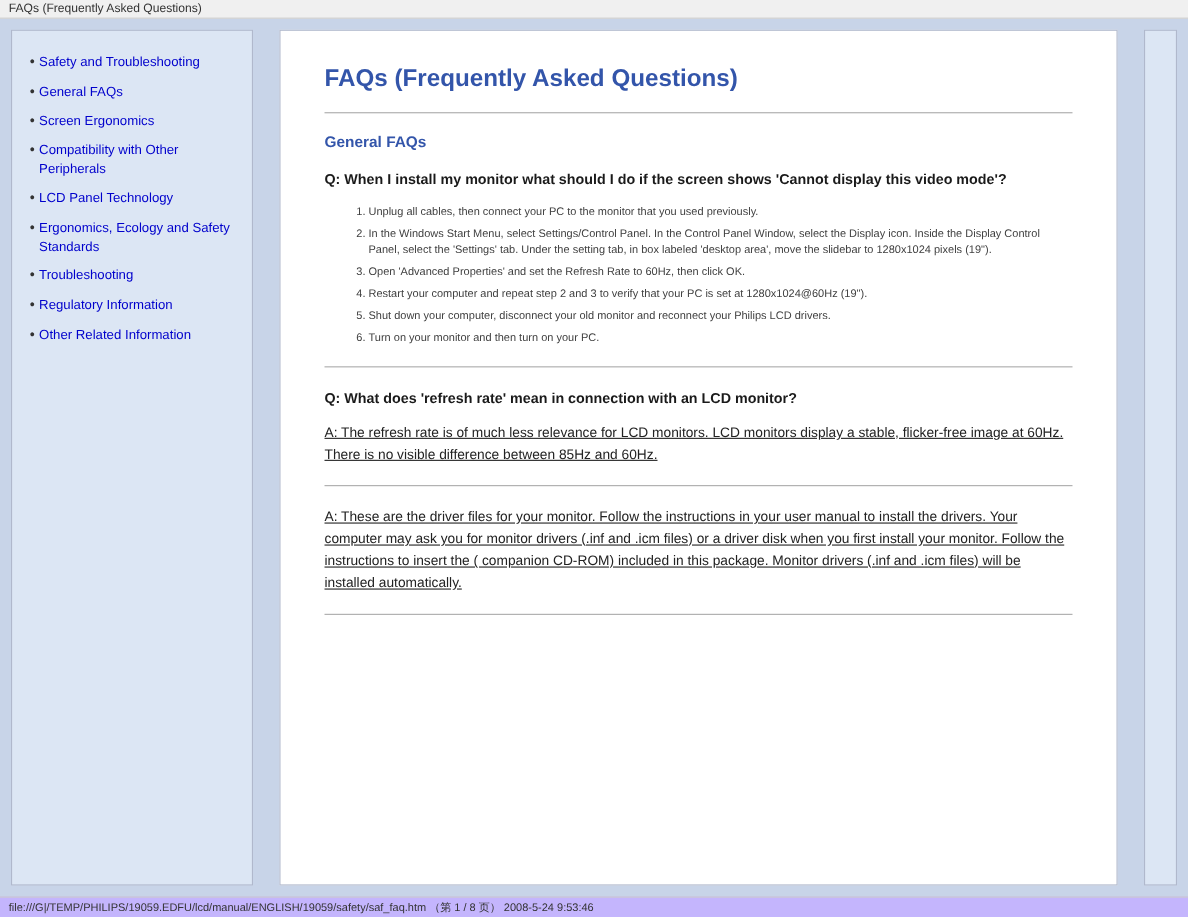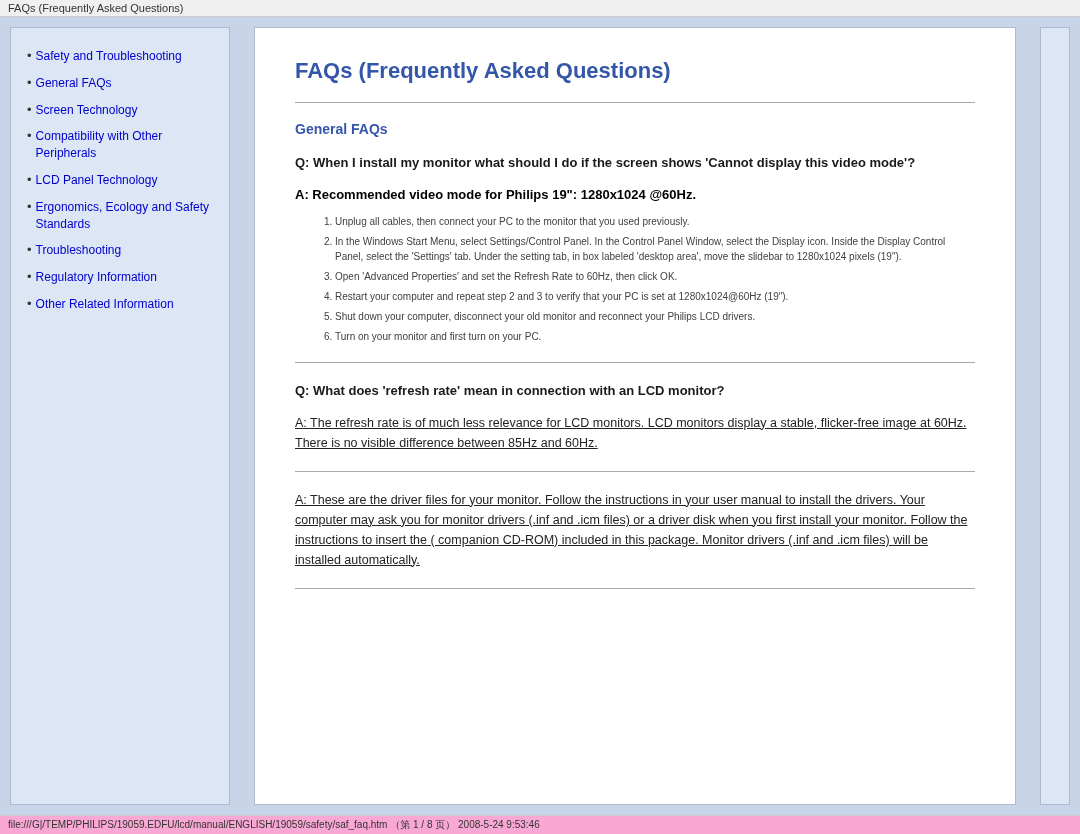--- a/index.html
+++ b/index.html
@@ -109,21 +109,21 @@
       margin-left: 10px;
     }
     .answer-text {
       font-size: 12.5px;
       line-height: 1.6;
       color: #222;
       margin-bottom: 10px;
       text-decoration: underline;
     }
     #status-bar {
-      background: #f9a8d4;
+      background: #c4b5fd;
       border-top: 1px solid #ccc;
       padding: 2px 8px;
       font-size: 10px;
       color: #333;
     }
   </style>
 </head>
 <body>
 
 <div id="title-bar">
@@ -134,21 +134,21 @@
 
   <div id="left-panel">
     <ul>
     <li>
           <a href="#">Safety and Troubleshooting</a>
         </li>
         <li>
           <a href="#">General FAQs</a>
         </li>
         <li>
-          <a href="#">Screen Technology</a>
+          <a href="#">Screen Ergonomics</a>
         </li>
         <li>
           <a href="#">Compatibility with Other Peripherals</a>
         </li>
         <li>
           <a href="#">LCD Panel Technology</a>
         </li>
         <li>
           <a href="#">Ergonomics, Ecology and Safety Standards</a>
         </li>
@@ -165,31 +165,28 @@
   </div>
 
   <div id="content-area">
     <h1 class="page-title">FAQs (Frequently Asked Questions)</h1>
     <hr class="divider">
 
     <h2 class="section-title">General FAQs</h2>
 
     <p class="question">
       <span>Q: When I install my monitor what should I do if the screen shows 'Cannot display this video mode'?</span>
-    </p>
-    <p class="answer-heading">
-      <span>A: Recommended video mode for Philips 19": 1280x1024 @60Hz.</span>
     </p>
     <ol>
     <li>Unplug all cables, then connect your PC to the monitor that you used previously.</li>
         <li>In the Windows Start Menu, select Settings/Control Panel. In the Control Panel Window, select the Display icon. Inside the Display Control Panel, select the 'Settings' tab. Under the setting tab, in box labeled 'desktop area', move the slidebar to 1280x1024 pixels (19").</li>
         <li>Open 'Advanced Properties' and set the Refresh Rate to 60Hz, then click OK.</li>
         <li>Restart your computer and repeat step 2 and 3 to verify that your PC is set at 1280x1024@60Hz (19").</li>
         <li>Shut down your computer, disconnect your old monitor and reconnect your Philips LCD drivers.</li>
-        <li>Turn on your monitor and first turn on your PC.</li>
+        <li>Turn on your monitor and then turn on your PC.</li>
       </ol>
 
     <hr class="divider">
 
     <p class="question">
       <span>Q: What does 'refresh rate' mean in connection with an LCD monitor?</span>
     </p>
     <p class="answer-text">
       <span>A: The refresh rate is of much less relevance for LCD monitors. LCD monitors display a stable, flicker-free image at 60Hz. There is no visible difference between 85Hz and 60Hz.</span>
     </p>

